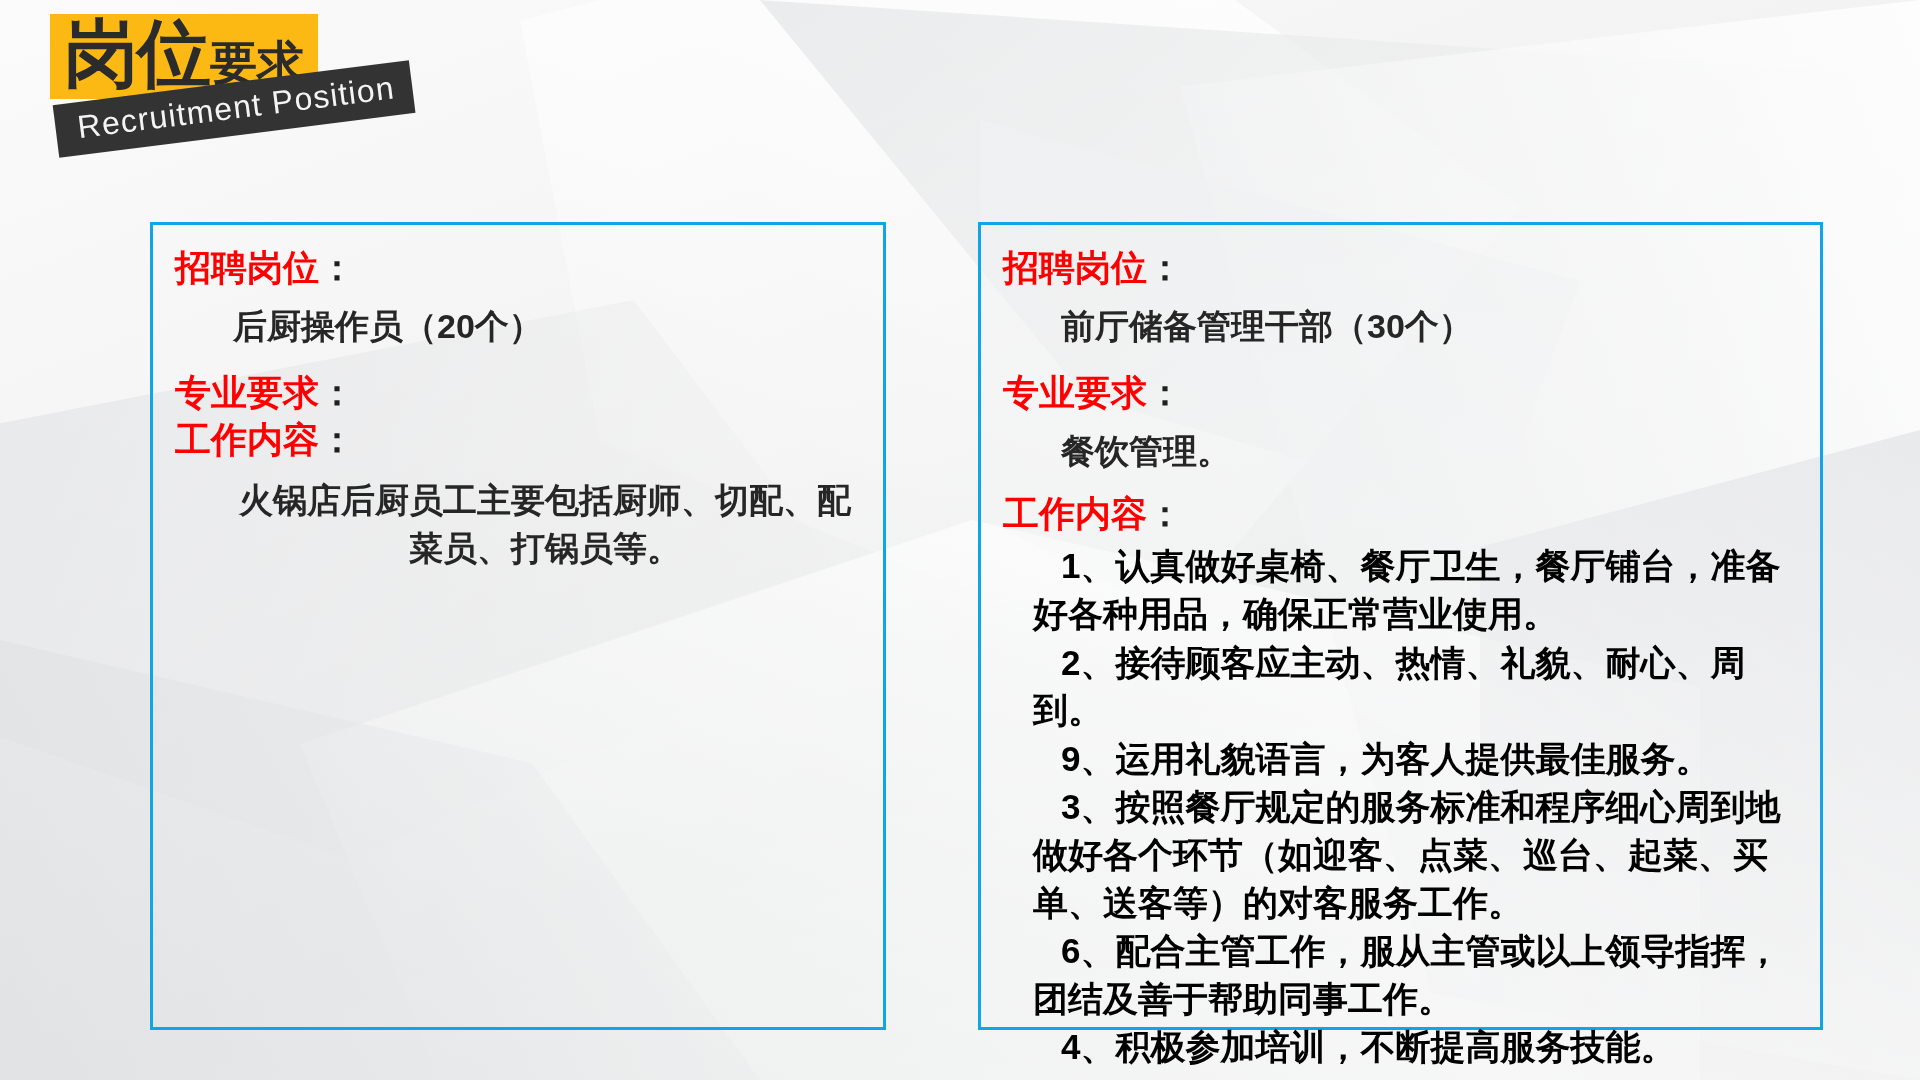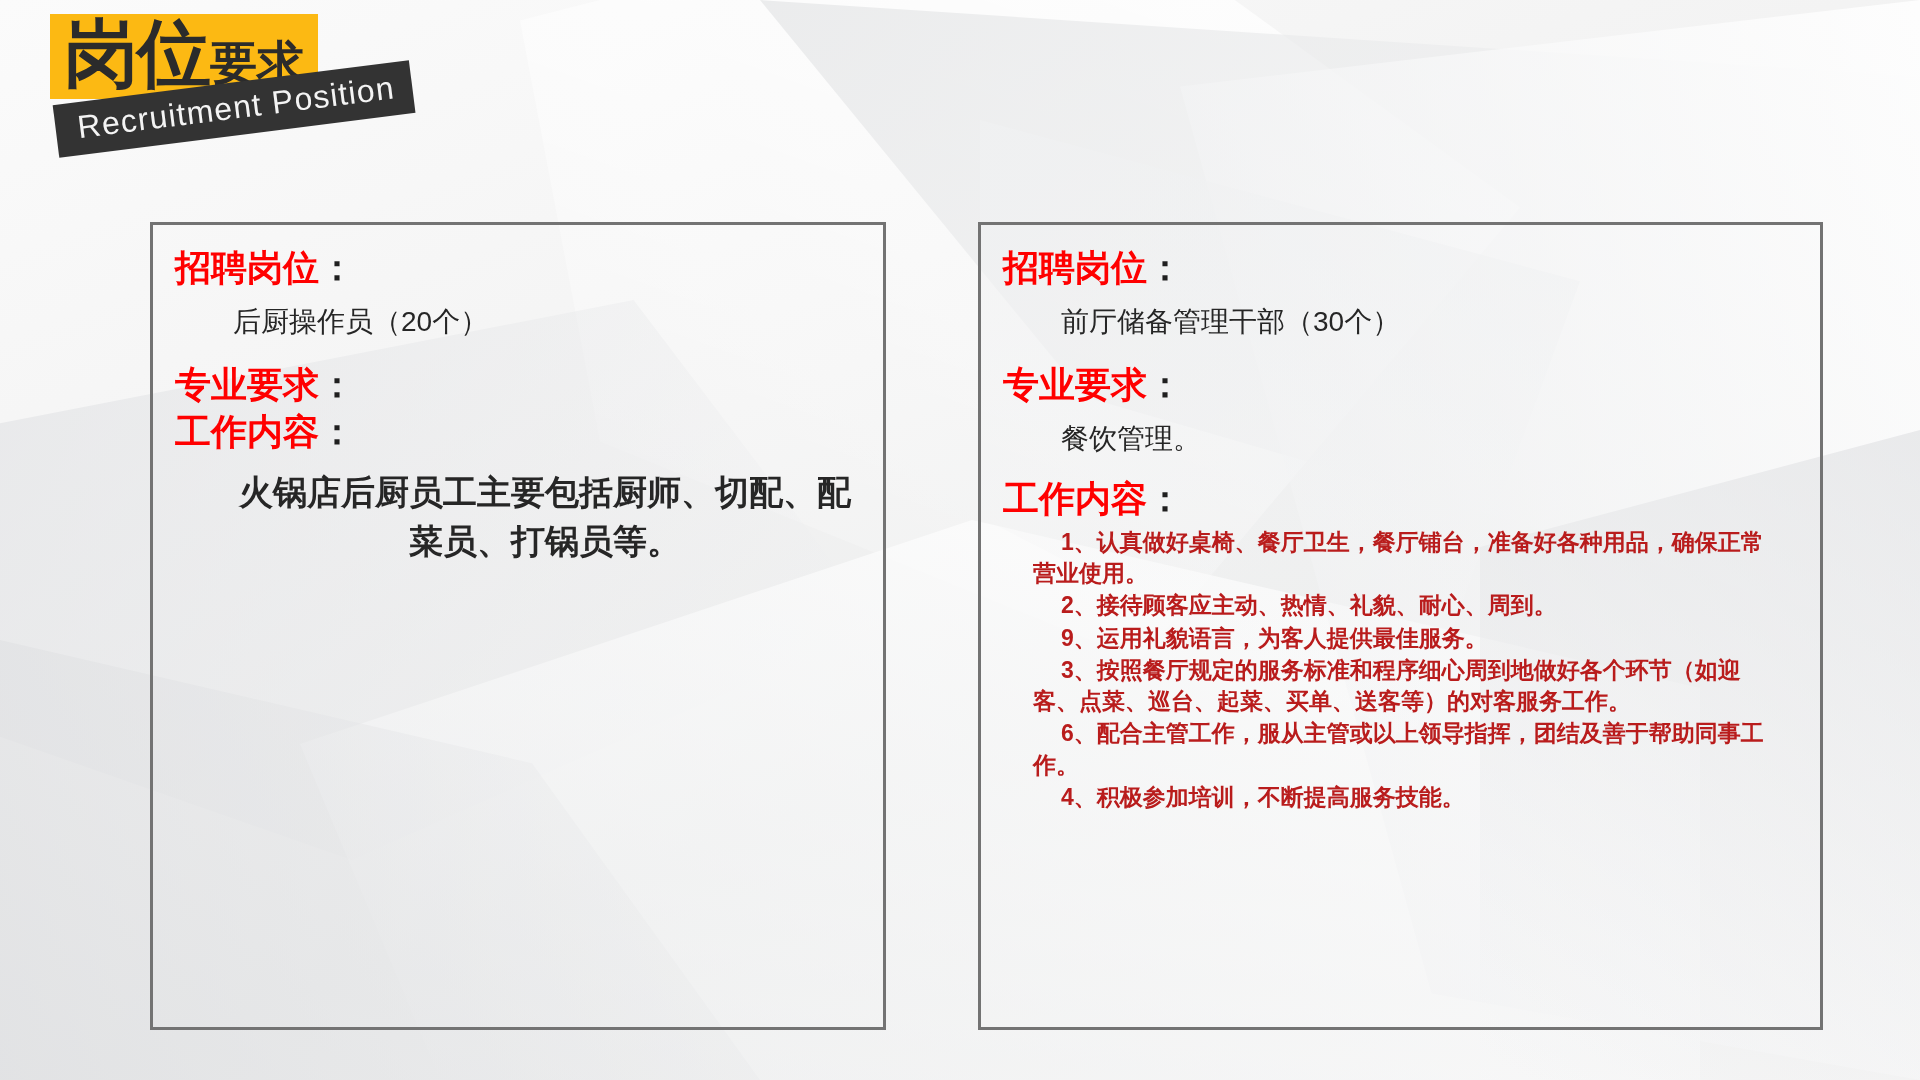--- a/index.html
+++ b/index.html
@@ -119,21 +119,21 @@
     padding: 7px 18px 9px 22px;
     transform: rotate(-7.2deg);
     transform-origin: left center;
     white-space: nowrap;
   }
 
   
   .panel {
     position: absolute;
     box-sizing: border-box;
-    border: 3px solid #737373;
+    border: 3px solid #0ea5e9;
     background: transparent;
   }
   #panel-left {
     left: 150px;
     top: 222px;
     width: 736px;
     height: 808px;
     padding: 20px 26px 20px 22px;
   }
   #panel-right {
@@ -149,22 +149,22 @@
     font-weight: bold;
     font-size: 36px;
     line-height: 1.25;
     margin: 0 0 2px 0;
     white-space: nowrap;
   }
   .label .colon { color: #1f1f1f; }
 
   .value {
     color: #262626;
-    font-weight: normal;
-    font-size: 28px;
+    font-weight: bold;
+    font-size: 34px;
     line-height: 1.3;
     margin: 14px 0 22px 0;
     padding-left: 58px;
   }
 
   
   #left-duties {
     color: #262626;
     font-weight: bold;
     font-size: 34px;
@@ -173,23 +173,23 @@
     padding-left: 58px;
     text-indent: 0;
     text-align: center;
   }
 
   
   #right-duties {
     list-style: none;
     margin: 6px 16px 0 0;
     padding: 0 0 0 30px;
-    color: #b91c1c;
-    font-weight: bold;
-    font-size: 23px;
+    color: #000000;
+    font-weight: bold;
+    font-size: 35px;
     line-height: 1.36;
   }
   #right-duties li {
     margin: 0 0 1px 0;
     text-indent: 28px;
   }
 
   .value.tight { margin-bottom: 18px; }
 </style>
 </head>

